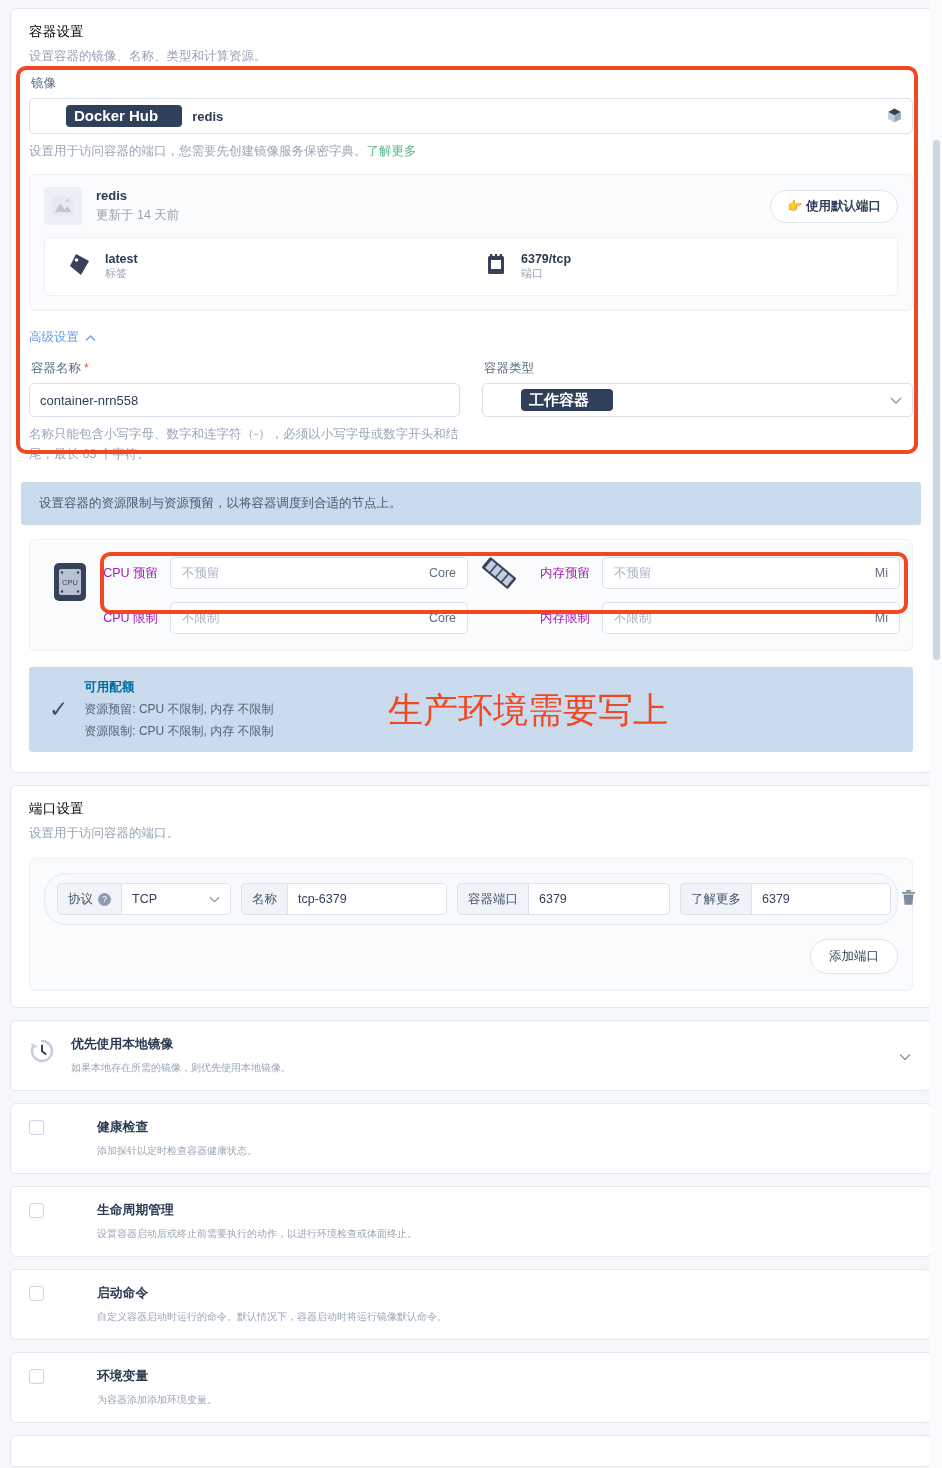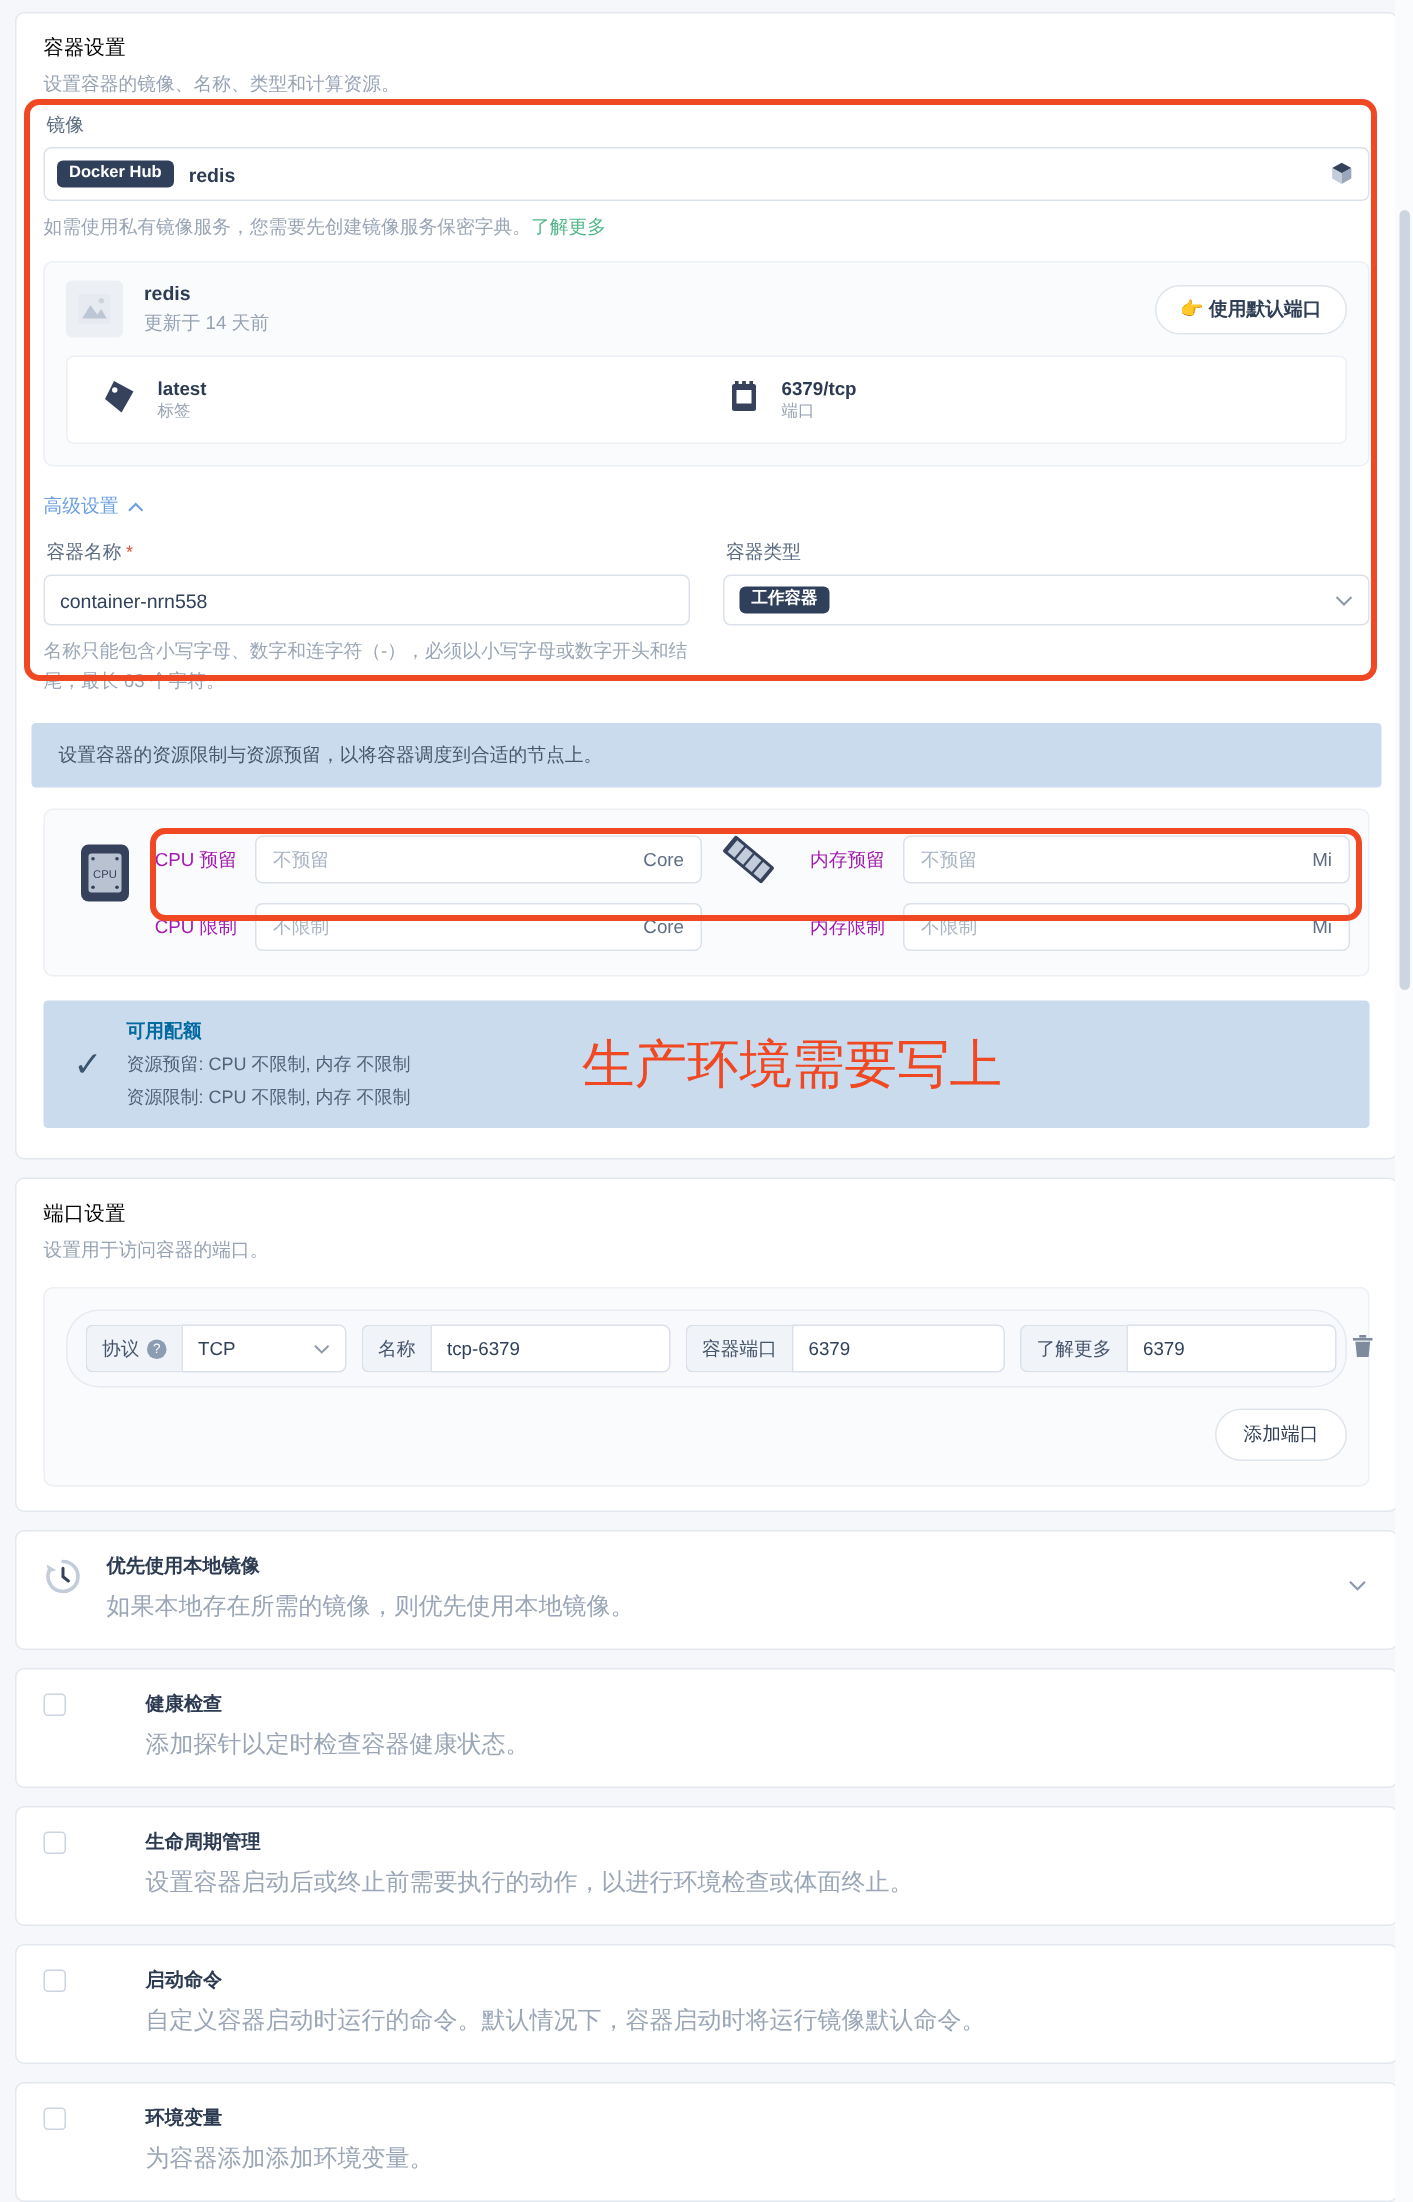--- a/index.html
+++ b/index.html
@@ -47,23 +47,24 @@
 
   .image-row {
     margin: 0 18px; position: relative;
   }
   .image-input {
     height: 36px; display: flex; align-items: center;
     border: 1px solid #dbe1ea; border-radius: 5px; background: #fff;
     padding: 0 10px 0 8px; position: relative;
   }
   .tag-dark {
-    background: #31405a; color: #ffffff; font-size: 11px; font-weight: bold;
-    border-radius: 4px; padding: 3px 8px 4px 8px; line-height: 1;
+    background: #31405a; color: #ffffff; font-size: 15px; font-weight: bold;
+    border-radius: 4px; padding: 3px 24px 4px 8px; line-height: 1;
     display: inline-block;
+    margin-left: 28px;
   }
   .image-name { font-size: 13px; font-weight: bold; color: #2c3b52; margin-left: 10px; }
   .cube-icon { position: absolute; right: 9px; top: 8px; }
 
   .hint-line {
     font-size: 12.5px; color: #9aa6b6; margin: 9px 0 0 18px;
   }
   .link-green { color: #52b788; cursor: pointer; }
 
   
@@ -202,21 +203,21 @@
 
   
   .row-card {
     background: #fff; border: 1px solid #e3e8ef; border-radius: 6px;
     margin: 0 10px 12px 10px; padding: 15px 18px;
     display: flex; align-items: flex-start; position: relative;
   }
   .row-card .r-icon { width: 42px; padding-top: 2px; }
   .row-card .r-body { flex: 1; }
   .r-title { font-size: 12.8px; font-weight: bold; color: #2c3b52; }
-  .r-sub { font-size: 16px; color: #9aa6b6; margin-top: 7px; line-height: 1.5; }
+  .r-sub { font-size: 10px; color: #9aa6b6; margin-top: 7px; line-height: 1.5; }
   .r-chev { position: absolute; right: 20px; top: 28px; color: #8c98aa; }
 
   .cbox {
     width: 15px; height: 15px; border: 1px solid #ccd4e0; border-radius: 3px;
     background: #fff; margin-right: 13px; margin-top: 1px; flex: none;
     cursor: pointer;
   }
   .cb-row { display: flex; align-items: flex-start; gap: 40px; }
   .cb-text { flex: 1; }
   .cb-text .r-sub { margin-left: 0; }
@@ -261,21 +262,21 @@
         <svg width="17" height="17" viewBox="0 0 24 24" aria-hidden="true">
           <path d="M12 2 L21 7 L12 12 L3 7 Z" fill="#33415a"></path>
           <path d="M3 7 L12 12 L12 22 L3 17 Z" fill="#c3ccda"></path>
           <path d="M21 7 L12 12 L12 22 L21 17 Z" fill="#9aa7ba"></path>
         </svg>
       </span>
     </div>
   </div>
 
   <div class="hint-line">
-    <span>如需使用私有镜像服务，您需要先创建镜像服务保密字典。</span><span class="link-green">了解更多</span>
+    <span>设置用于访问容器的端口，您需要先创建镜像服务保密字典。</span><span class="link-green">了解更多</span>
   </div>
 
   
   <div class="img-panel">
     <div class="img-panel-top">
       <div class="img-thumb">
         <svg width="22" height="20" viewBox="0 0 24 22" aria-hidden="true">
           <rect x="0" y="0" width="24" height="22" rx="2" fill="#e7ebf1"></rect>
           <path d="M3 18 L9 8 L14 15 L17 11 L21 18 Z" fill="#bcc6d4"></path>
           <circle cx="17" cy="5" r="2" fill="#ccd4e0"></circle>

